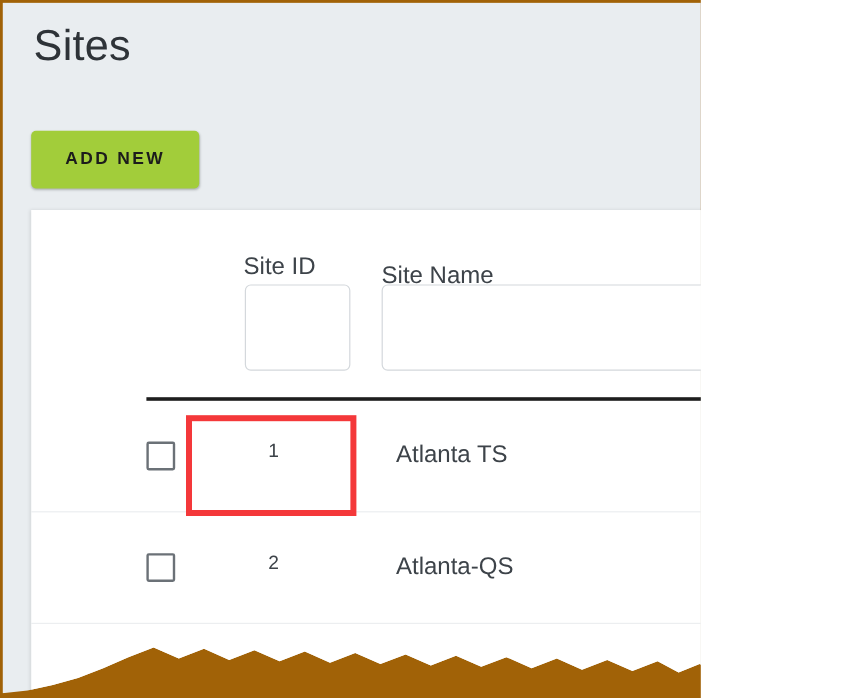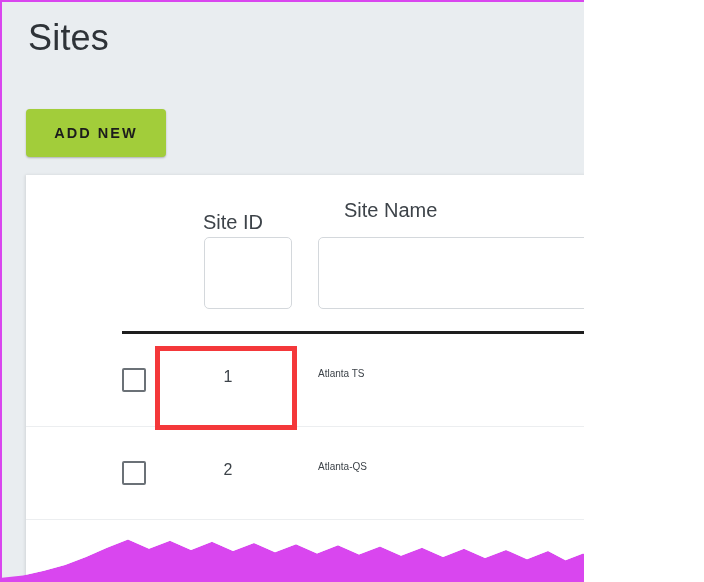--- a/index.html
+++ b/index.html
@@ -12,21 +12,21 @@
     height: 582px;
     font-family: "Liberation Sans", sans-serif;
     overflow: hidden;
   }
 
   
   #screenshot {
     position: relative;
     width: 584px;
     height: 582px;
-    background: #d946ef;
+    background: #a16207;
     overflow: hidden;
   }
 
   
   #page {
     position: absolute;
     left: 2px;
     top: 2px;
     width: 700px;
     height: 578px;
@@ -148,21 +148,21 @@
     width: 100%;
     height: 157px;
   }
   .col-label {
     position: absolute;
     font-size: 20px;
     color: #3d4349;
     font-weight: 400;
   }
   #lbl-site-id   { left: 177px; top: 36px; }
-  #lbl-site-name { left: 292px; top: 24px; margin-left: 26px; }
+  #lbl-site-name { left: 292px; top: 44px; }
 
   .filter-input {
     position: absolute;
     border: 1px solid #d4d8dc;
     border-radius: 5px;
     background: #ffffff;
     box-sizing: border-box;
     font-family: "Liberation Sans", sans-serif;
     font-size: 15px;
     color: #3d4349;
@@ -211,23 +211,23 @@
     position: absolute;
     left: 132px;
     top: 34px;
     width: 140px;
     text-align: center;
     font-size: 16px;
     color: #3d4349;
   }
   .cell-name {
     position: absolute;
-    left: 292px;
+    left: 304px;
     top: 34px;
-    font-size: 10px;
+    font-size: 20px;
     color: #3d4349;
   }
 
   
   #highlight-box {
     position: absolute;
     left: 129px;
     top: 171px;
     width: 142px;
     height: 84px;

